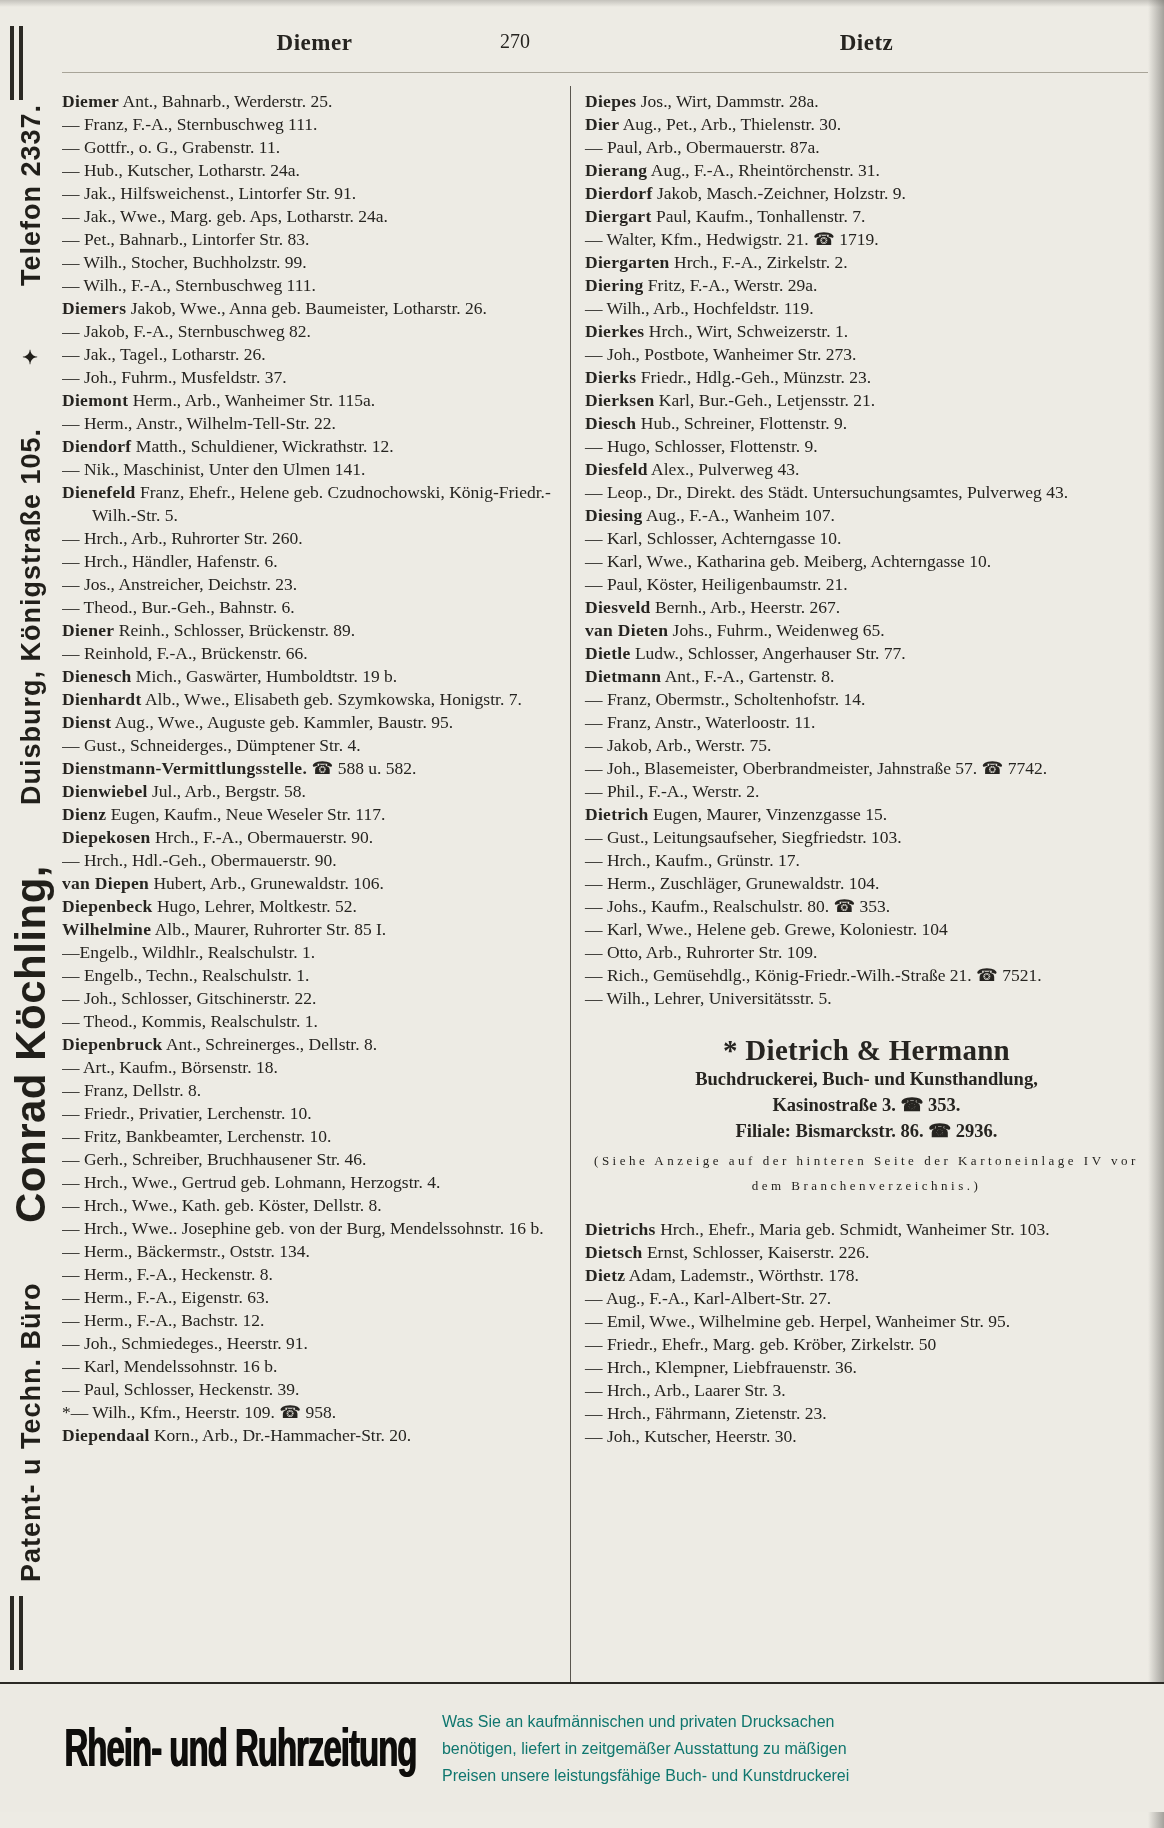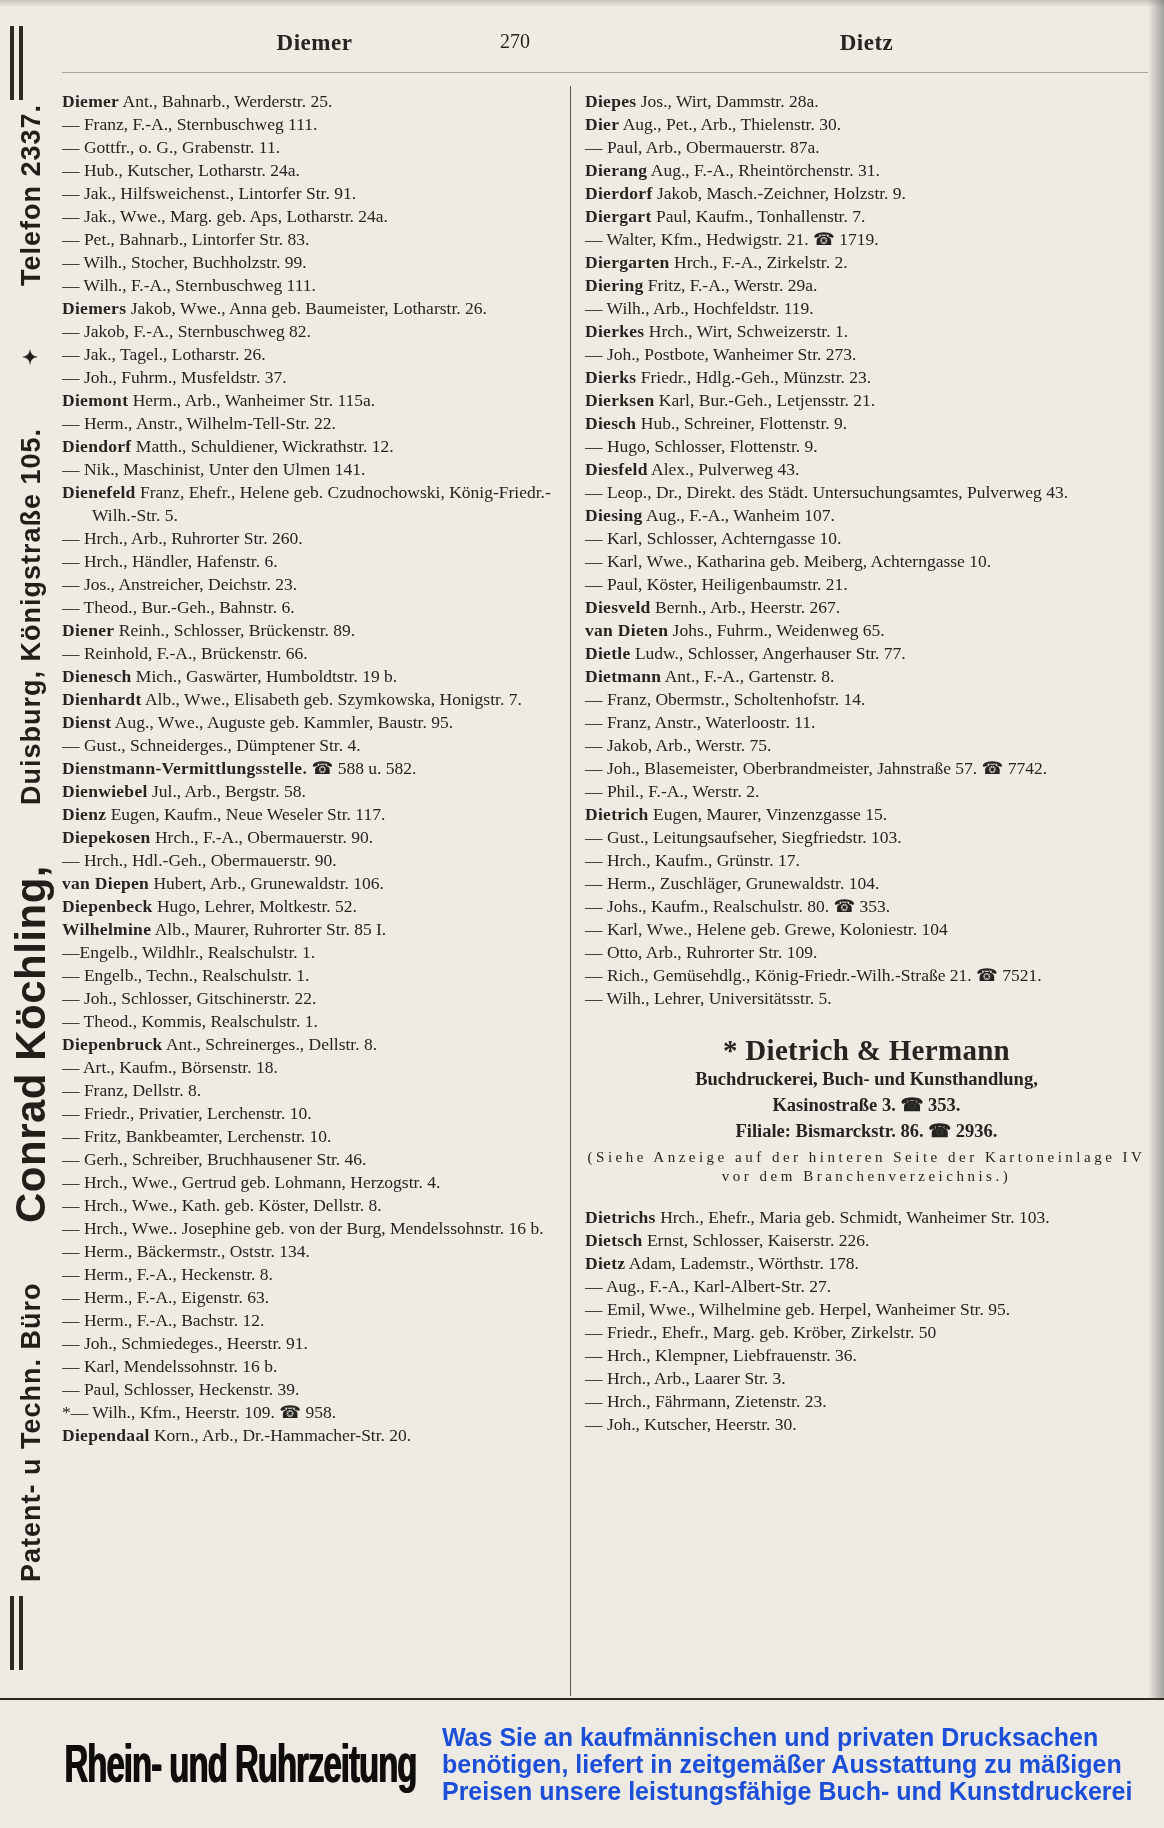--- a/index.html
+++ b/index.html
@@ -72,43 +72,43 @@
   .entry.ad-title {
     text-align: center; padding-left: 0; text-indent: 0;
     margin-top: 24px; font-size: 29px; line-height: 32px;
   }
   .entry.ad-line {
     text-align: center; font-weight: bold; padding-left: 0; text-indent: 0;
     font-size: 18.5px; line-height: 26px;
   }
   .entry.ad-note {
     text-align: center; padding-left: 0; text-indent: 0;
-    letter-spacing: 3.5px; font-size: 15px; line-height: 19px;
+    letter-spacing: 3.5px; font-size: 13px; line-height: 25px;
     margin: 4px 0 20px 0;
   }
 
   
   .footer {
-    position: absolute; left: 0; right: 0; bottom: 0; height: 130px;
+    position: absolute; left: 0; right: 0; bottom: 16px; height: 130px;
     border-top: 2px solid #2b2924;
     background: #eceae3;
     display: flex; align-items: center;
   }
   .logo {
     margin-left: 64px;
     font-family: "Liberation Sans", sans-serif;
     font-weight: bold; font-size: 33px; letter-spacing: -1px;
     transform: scale(1.0, 1.62); transform-origin: left center;
     white-space: nowrap; color: #0e0d0b;
     text-shadow: 1px 0 0 #0e0d0b;
   }
   .footer-text {
     margin-left: 26px;
     font-family: "Liberation Sans", sans-serif;
-    font-weight: bold; font-size: 25px; line-height: 27px; color: #1d4ed8;
+    font-weight: normal; font-size: 16px; line-height: 27px; color: #0f766e;
   }
 </style>
 </head>
 <body>
 
 <div class="page">
 
   <div class="edge-shadow-top"></div>
   <div class="edge-shadow-right"></div>
 

